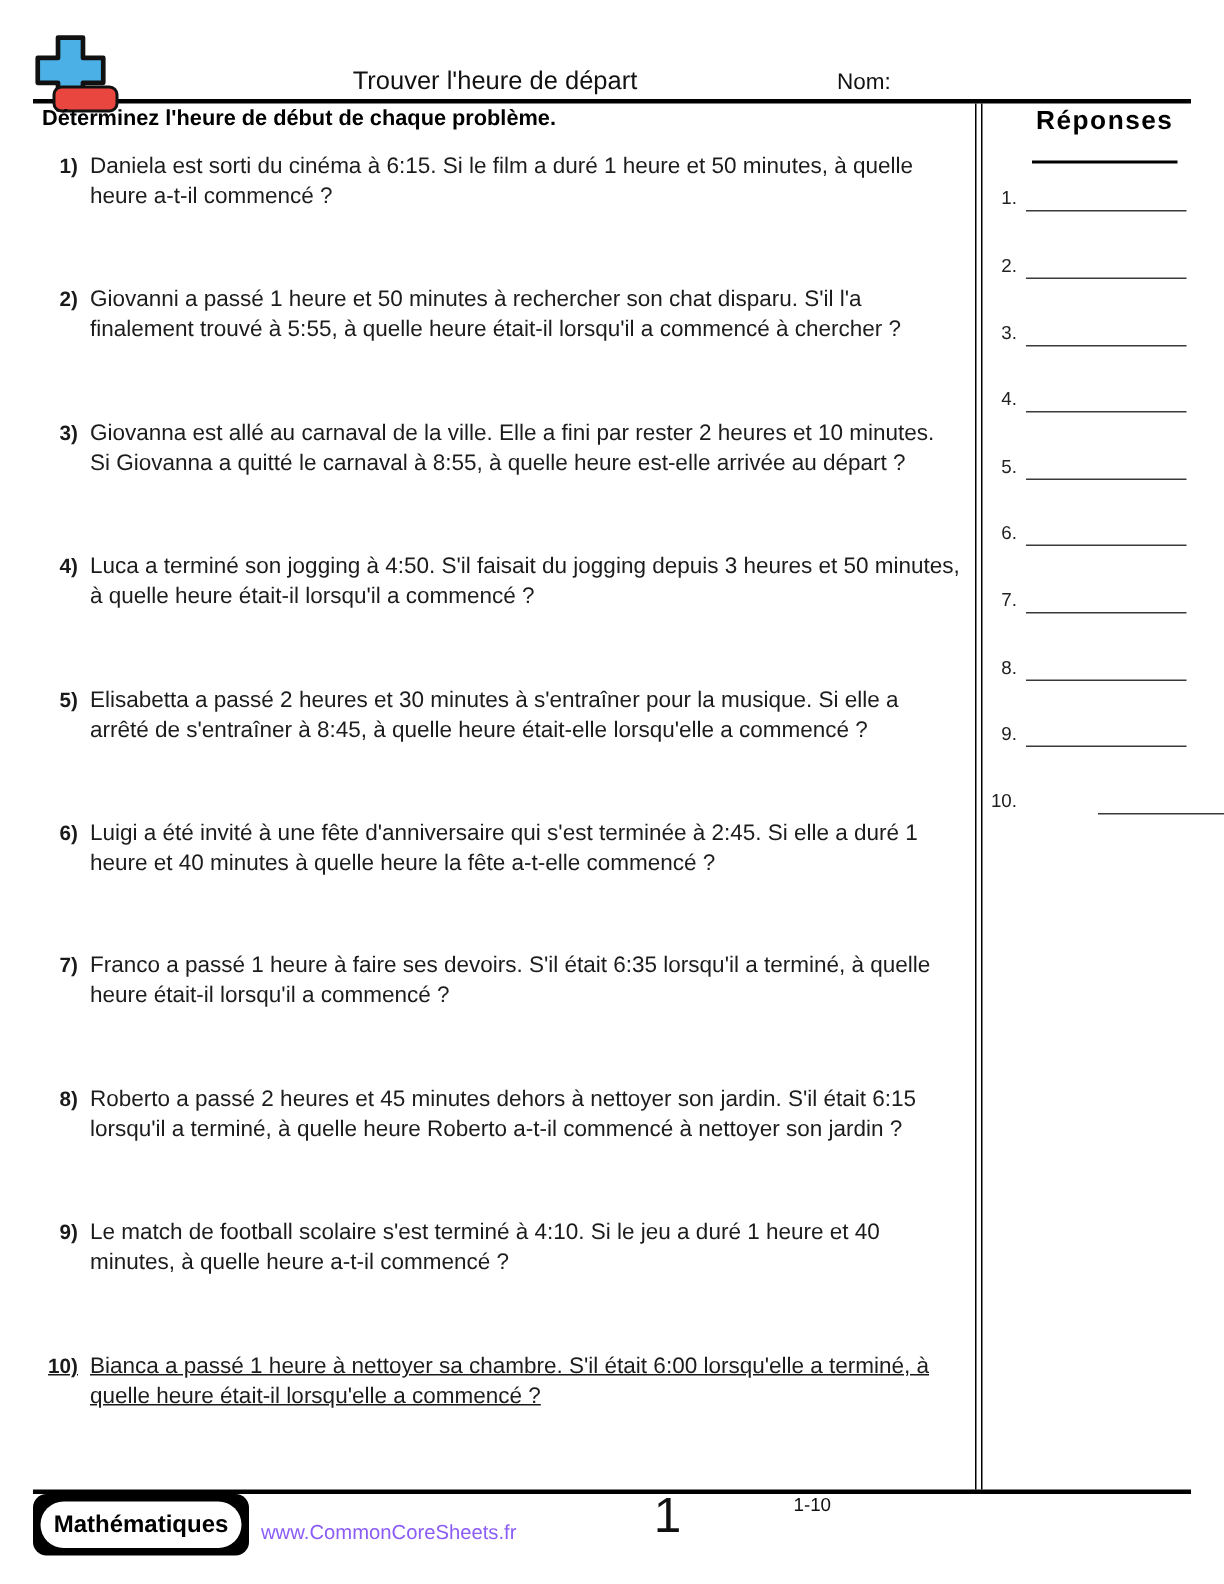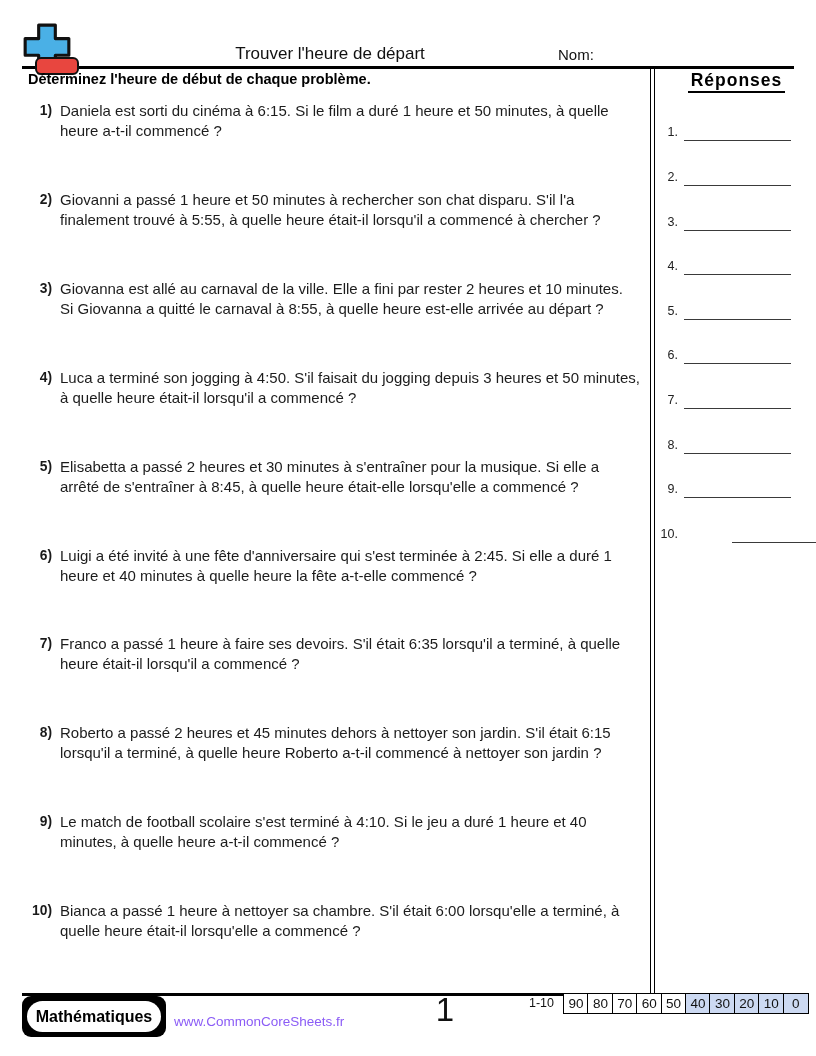--- a/index.html
+++ b/index.html
@@ -30,21 +30,21 @@
   }
 
   
   .vline {
     position:absolute; left:650px; top:69px; width:5px; height:924px;
     border-left:1.6px solid #000; border-right:1.6px solid #000;
   }
   .answers-title-wrap { position:absolute; left:657px; top:70px; width:159px; text-align:center; }
   .answers-title {
     display:inline-block; font-weight:bold; font-size:17.5px; letter-spacing:1px;
-    color:#000; border-bottom:2px solid #000; padding:0 3px 0 3px;
+    color:#000; border-bottom:2px solid #000; padding:0 3px 16px 3px;
   }
   .answer-slot { position:absolute; left:658px; display:flex; align-items:flex-end; height:20px; }
   .answer-num { width:20px; text-align:right; font-size:12.5px; color:#222; padding-bottom:2px; }
   .answer-line { width:107px; height:100%; margin-left:6px; border-bottom:1.6px solid #3a3a3a; }
 
   
   .question { position:absolute; left:28px; width:612px; display:flex; }
   .qnum { width:24px; text-align:right; font-weight:bold; font-size:13.8px; line-height:20px; flex:none; }
   .qtext { margin-left:8px; width:580px; font-size:15px; line-height:20px; color:#1c1c1c; }
 
@@ -164,39 +164,27 @@
       <span class="qtext">Franco a passé 1 heure à faire ses devoirs. S'il était 6:35 lorsqu'il a terminé, à quelle heure était-il lorsqu'il a commencé ?</span>
     </div>
     <div class="question" style="top: 723.3px;">
       <span class="qnum">8)</span>
       <span class="qtext">Roberto a passé 2 heures et 45 minutes dehors à nettoyer son jardin. S'il était 6:15 lorsqu'il a terminé, à quelle heure Roberto a-t-il commencé à nettoyer son jardin ?</span>
     </div>
     <div class="question" style="top: 812.2px;">
       <span class="qnum">9)</span>
       <span class="qtext">Le match de football scolaire s'est terminé à 4:10. Si le jeu a duré 1 heure et 40 minutes, à quelle heure a-t-il commencé ?</span>
     </div>
-    <div class="question" style="top: 901.1px;">
+    <div class="question" style="top: 901.1px; text-decoration: underline;">
       <span class="qnum">10)</span>
       <span class="qtext">Bianca a passé 1 heure à nettoyer sa chambre. S'il était 6:00 lorsqu'elle a terminé, à quelle heure était-il lorsqu'elle a commencé ?</span>
     </div>
   </div>
 
 <div class="footer-rule"></div>
 <div class="badge">
   <div class="badge-inner">Mathématiques</div>
 </div>
 <div class="website">www.CommonCoreSheets.fr</div>
 <div class="page-number">1</div>
 <div class="score">
   <span class="score-label">1-10</span>
-  <div class="score-cells" id="score-cells">
-      <span class="score-cell">90</span>
-      <span class="score-cell">80</span>
-      <span class="score-cell">70</span>
-      <span class="score-cell">60</span>
-      <span class="score-cell">50</span>
-      <span class="score-cell hl">40</span>
-      <span class="score-cell hl">30</span>
-      <span class="score-cell hl">20</span>
-      <span class="score-cell hl">10</span>
-      <span class="score-cell hl">0</span>
-    </div>
 </div>
 
 </body></html>

